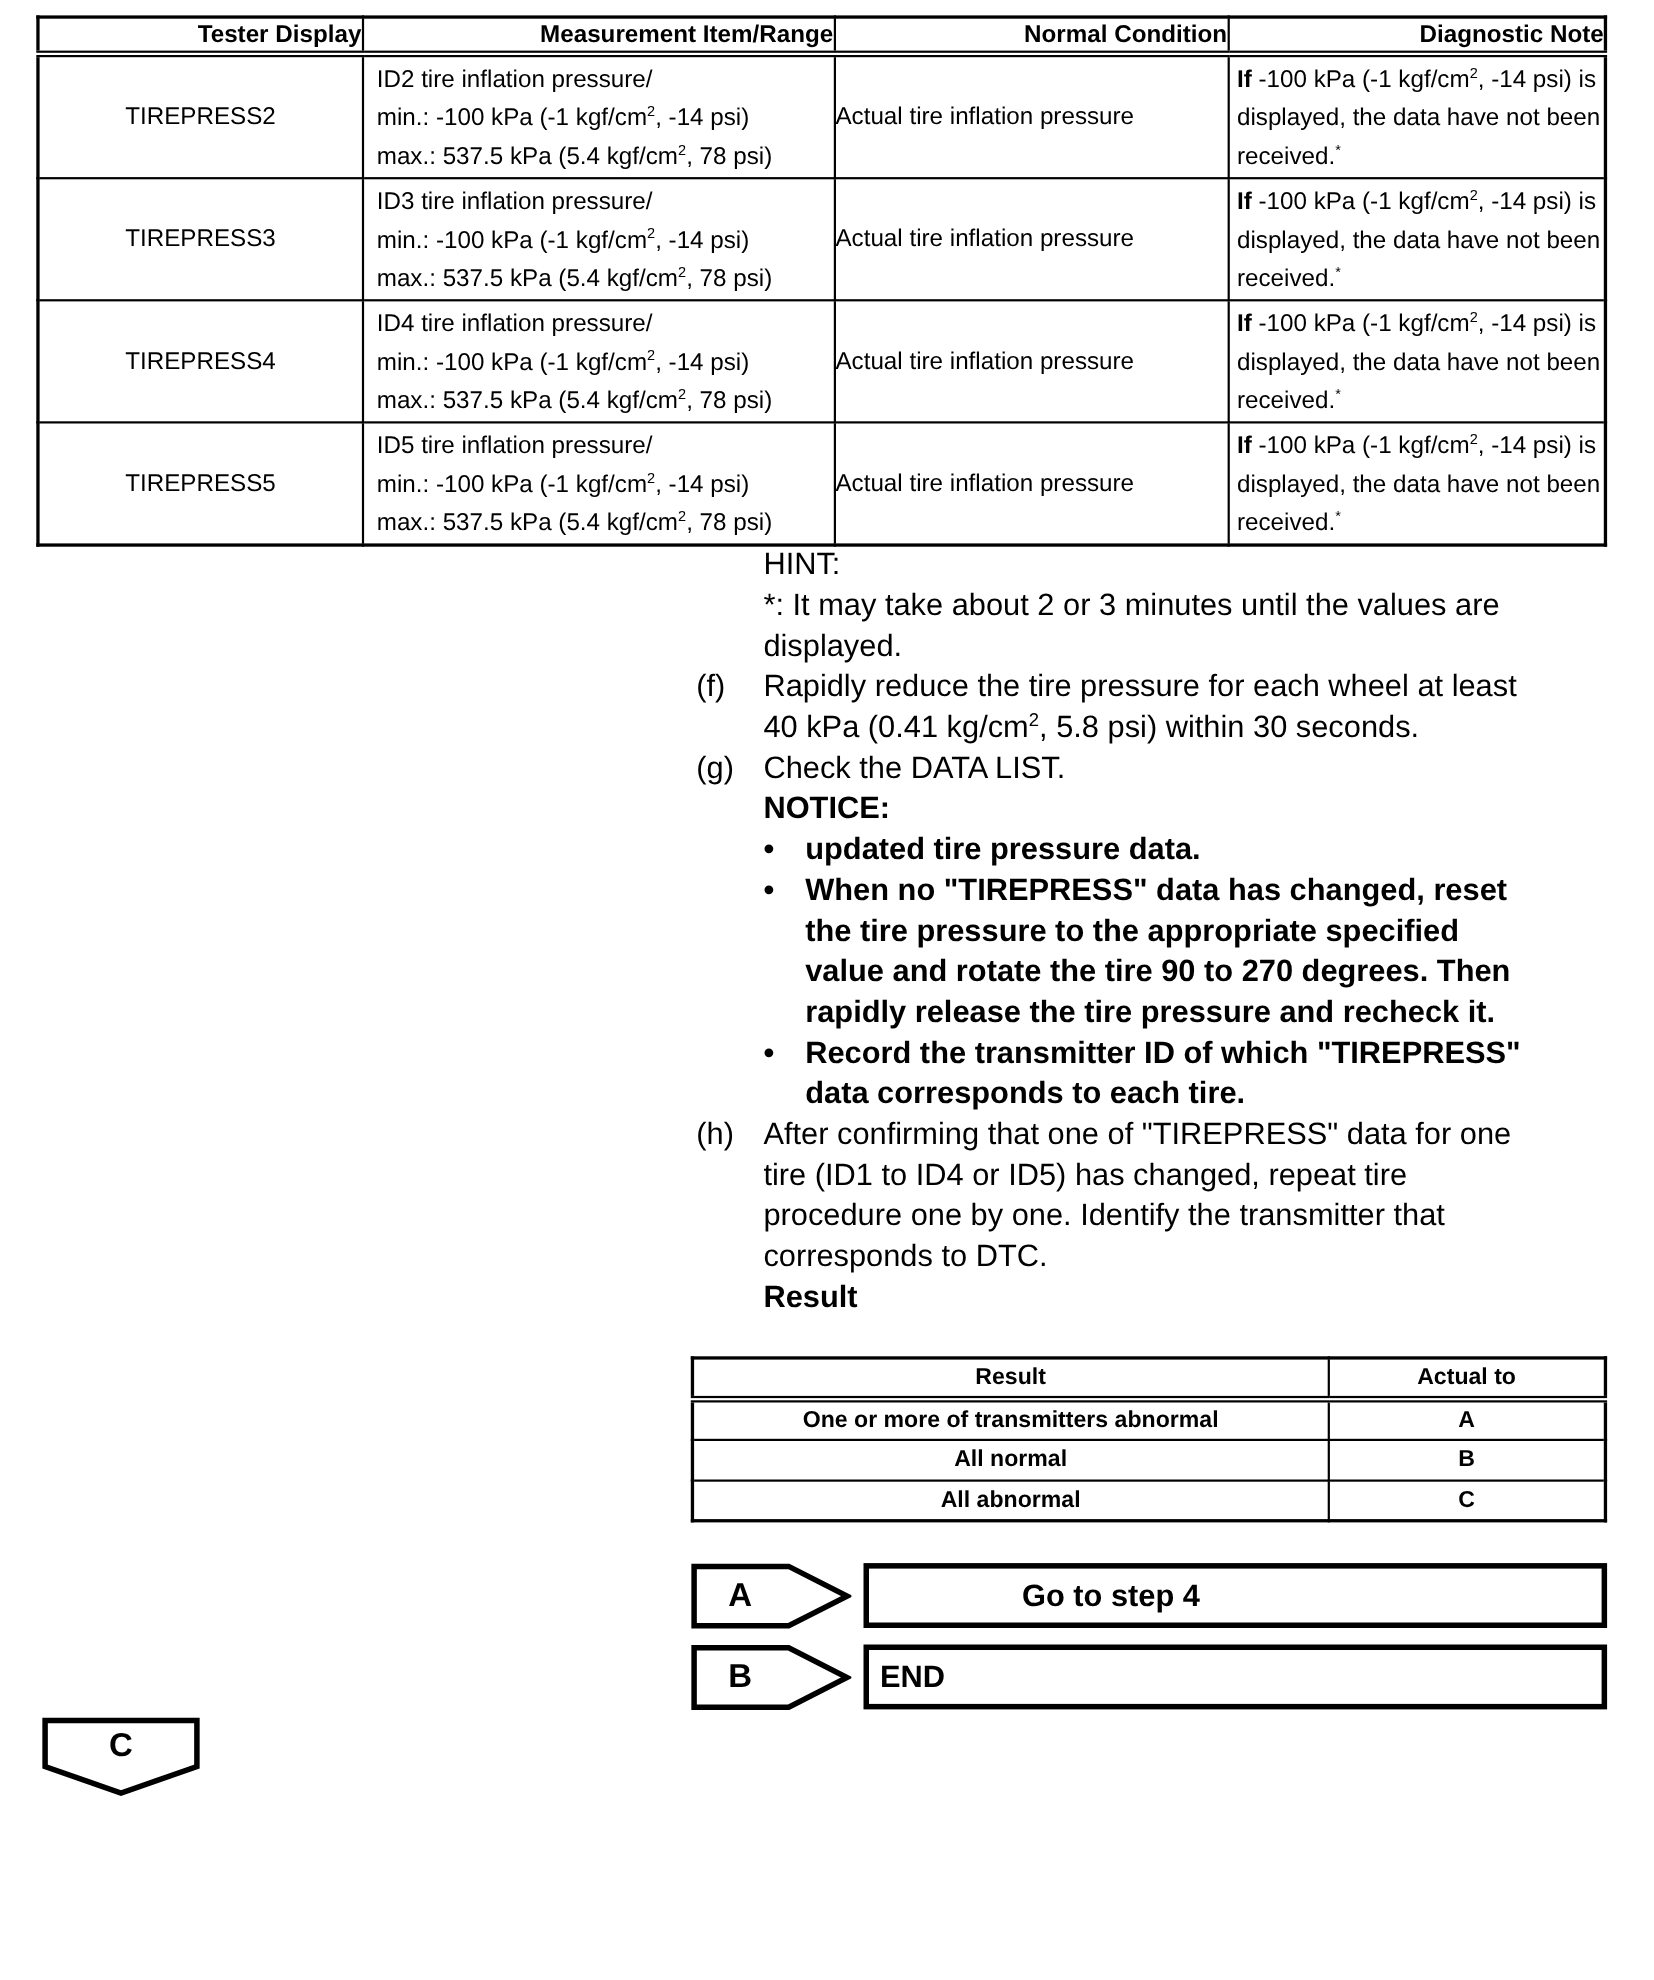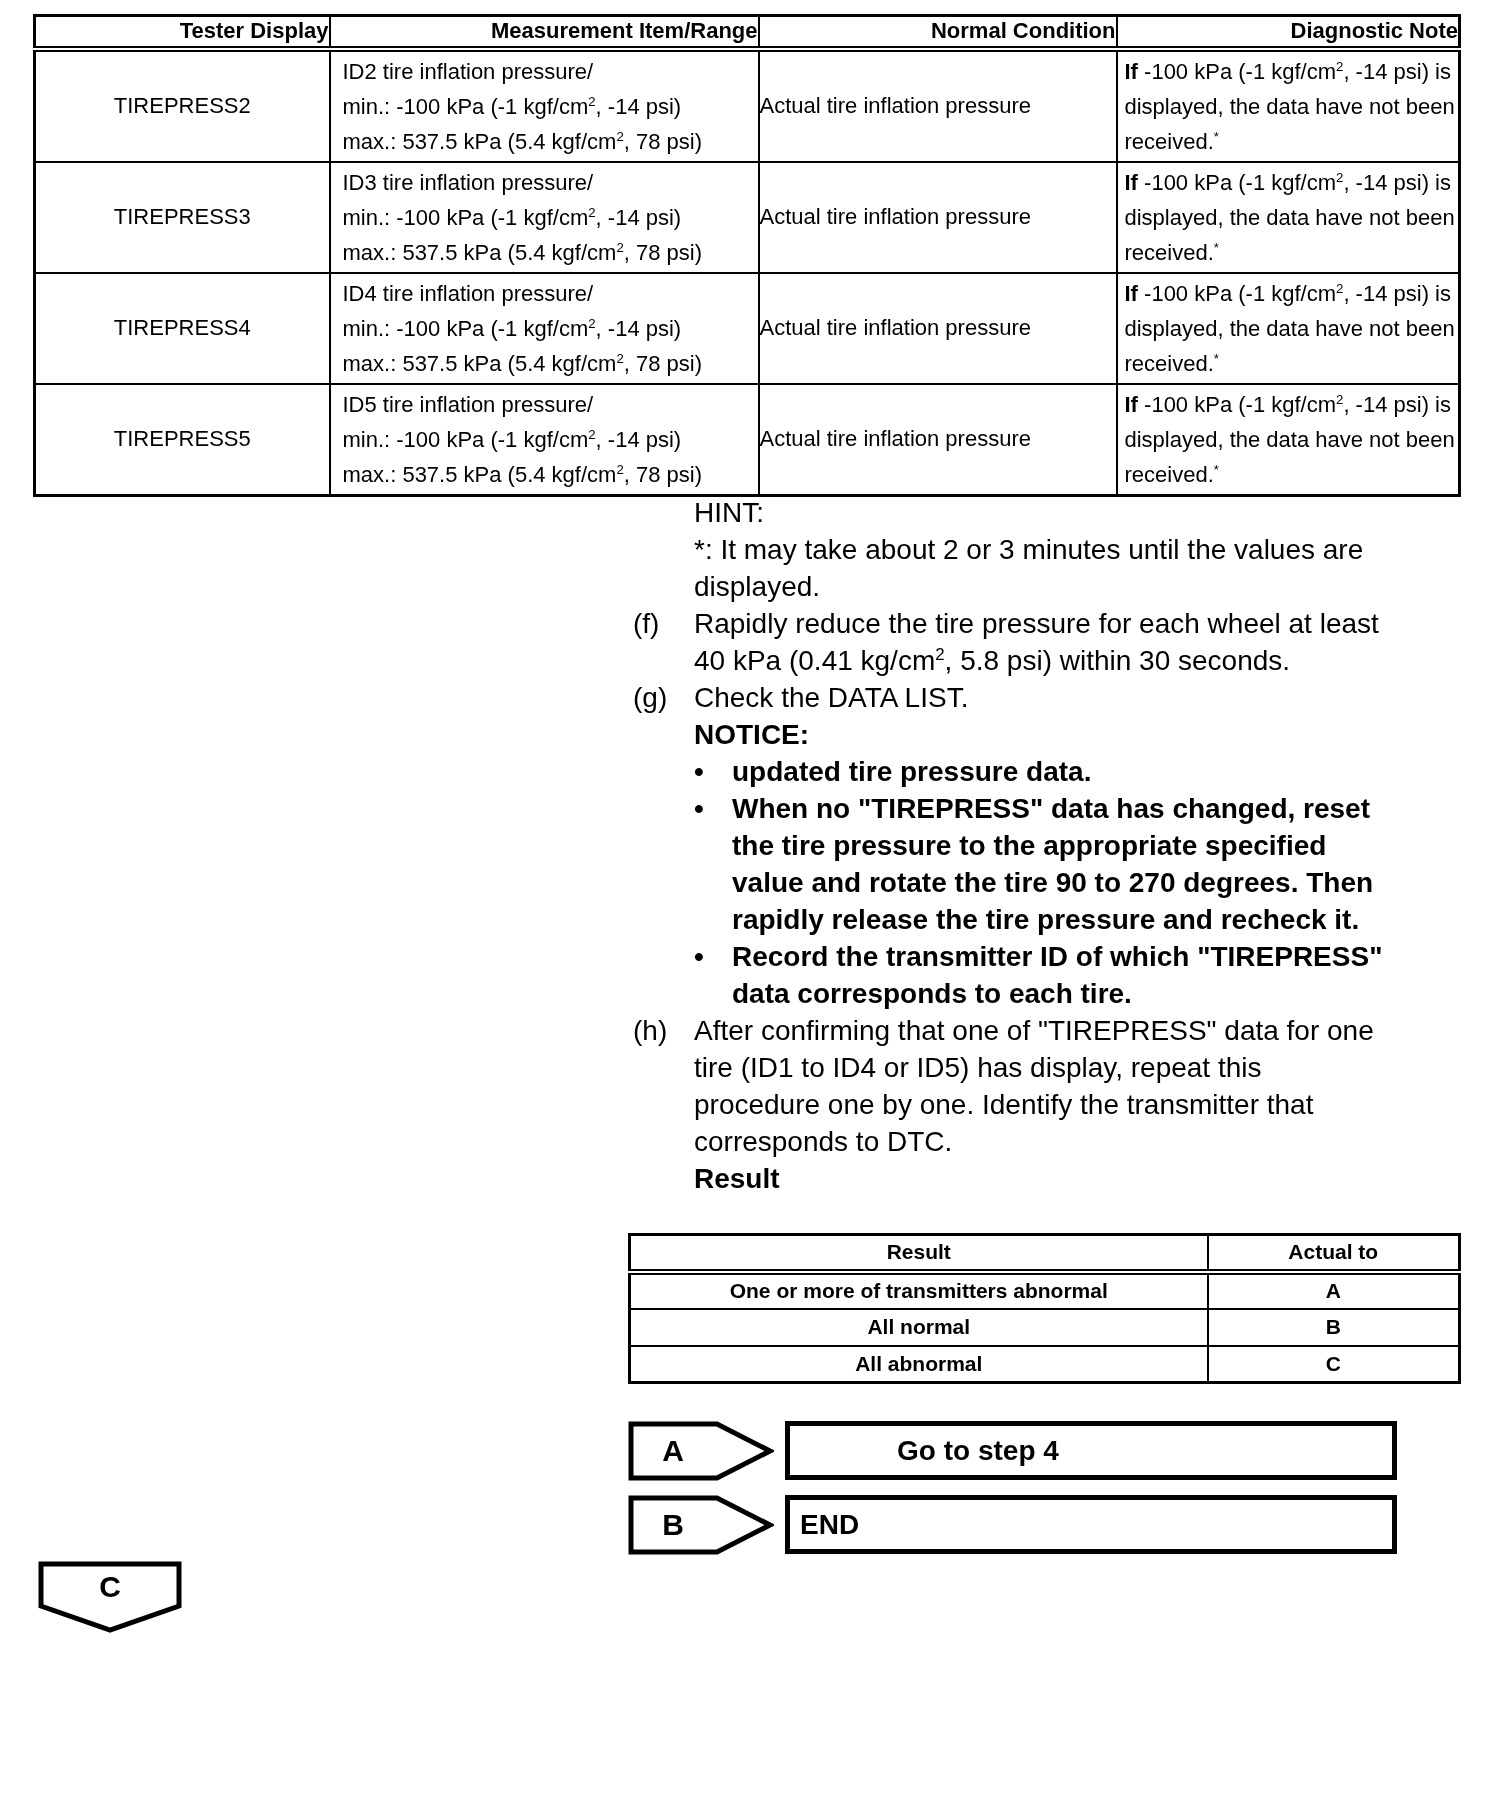--- a/index.html
+++ b/index.html
@@ -56,21 +56,21 @@
   .flow-row { position:absolute; left:628px; height:60px; }
   #flow-row-a { top:1421px; }
   #flow-row-b { top:1495px; }
   .pent { position:absolute; left:0; top:0; }
   .pent-label {
     position:absolute; left:0; top:0; width:90px; height:60px;
     display:flex; align-items:center; justify-content:center;
     font-size:30px; font-weight:bold;
   }
   .flow-box {
-    position:absolute; left:157px; top:0; width:612px; height:59px;
+    position:absolute; left:157px; top:0; width:676px; height:59px;
     border:5px solid #000; background:#fff;
     display:flex; align-items:center;
     font-size:28px; font-weight:bold;
   }
   .flow-box.center-ish { justify-content:center; padding-right:226px; }
   .flow-box.left { justify-content:flex-start; padding-left:10px; }
   #flow-c { position:absolute; left:38px; top:1561px; width:144px; height:72px; }
   #flow-c .pent-label-down {
     position:absolute; left:0; top:6px; width:144px; height:40px;
     display:flex; align-items:center; justify-content:center;
@@ -190,21 +190,21 @@
           <div>data corresponds to each tire.</div>
         </div>
       </div>
     </div>
   </div>
 
   <div class="prow">
     <div class="pmark">(h)</div>
     <div class="pcontent">
       <div>After confirming that one of "TIREPRESS" data for one</div>
-      <div>tire (ID1 to ID4 or ID5) has display, repeat this</div>
+      <div>tire (ID1 to ID4 or ID5) has changed, repeat tire</div>
       <div>procedure one by one. Identify the transmitter that</div>
       <div>corresponds to DTC.</div>
       <div class="bold">Result</div>
     </div>
   </div>
 </div>
 
 <div id="result-table-wrap">
   <table class="res">
     <colgroup>

